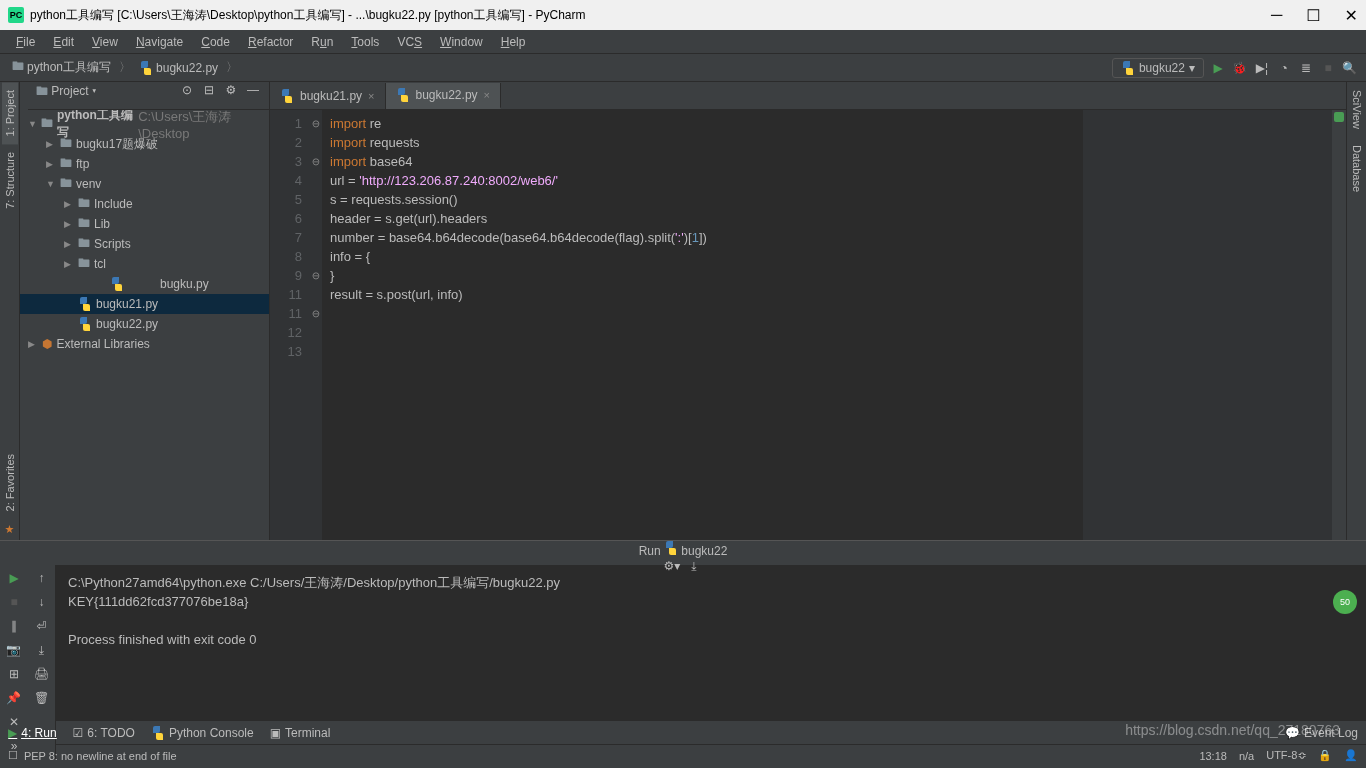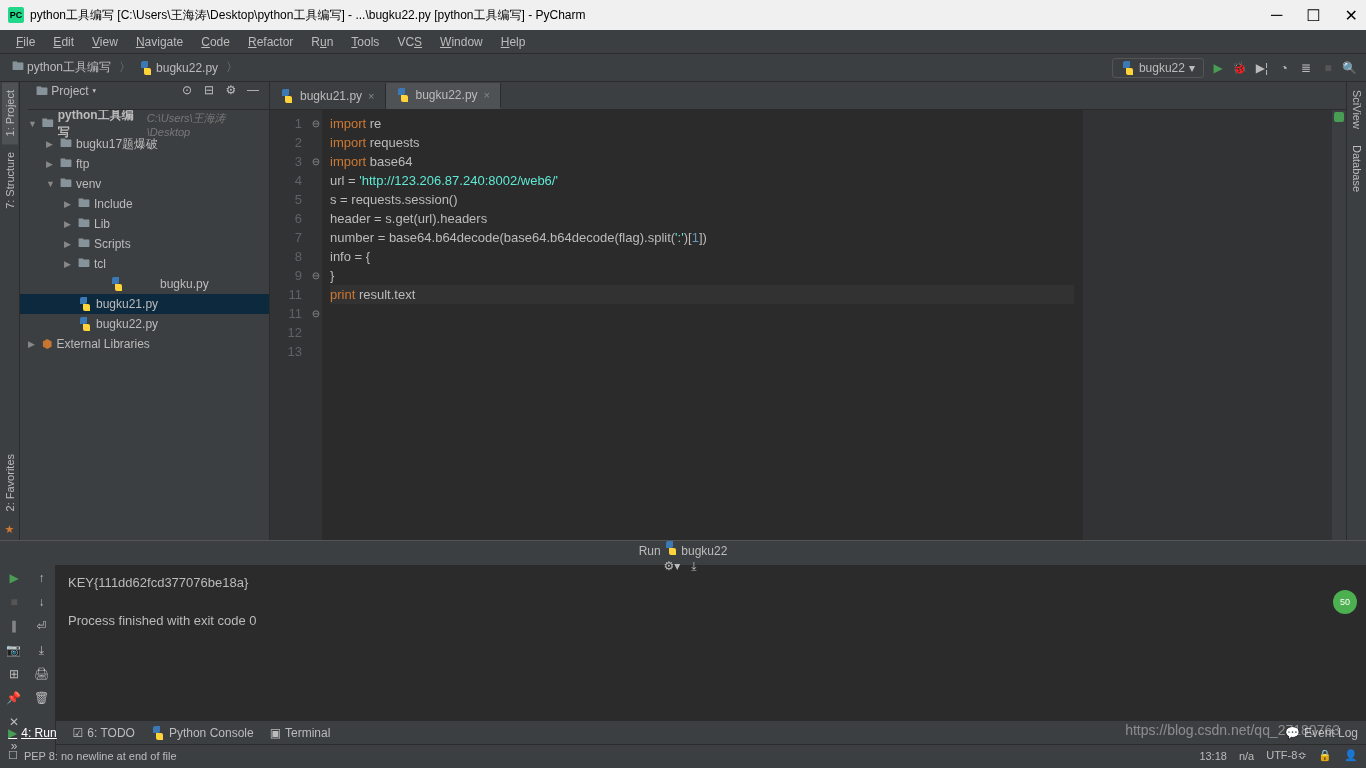--- a/index.html
+++ b/index.html
@@ -23,36 +23,36 @@
 .vert-tab { writing-mode: vertical-rl; transform: rotate(180deg); font-size: 11px; padding: 8px 2px; color: #bbb; cursor: pointer; }
 .vert-tab.active { background: #4e5254; }
 .right-gutter { width: 20px; background: #3c3f41; border-left: 1px solid #2b2b2b; display: flex; flex-direction: column; align-items: center; }
 .project-panel { width: 250px; background: #3c3f41; border-right: 1px solid #2b2b2b; display: flex; flex-direction: column; }
 .panel-header { height: 28px; display: flex; align-items: flex-start; justify-content: space-between; padding: 0 8px; border-bottom: 1px solid #2b2b2b; margin-left: 8px; }
 .panel-tools { display: flex; gap: 6px; }
 .tree { flex: 1; overflow: auto; padding: 4px 0; font-size: 12px; }
 .tree-item { display: flex; align-items: center; gap: 4px; padding: 2px 4px 2px 8px; cursor: pointer; height: 20px; }
 .tree-item.selected { background: #0d293e; }
 .tree-item .arrow { width: 10px; color: #888; font-size: 9px; }
-.tree-path { color: #787878; font-size: 11px; font-style: italic; }
+.tree-path { color: #787878; font-size: 13px; }
 .editor-area { flex: 1; display: flex; flex-direction: column; background: #2b2b2b; }
 .tabs { height: 28px; background: #3c3f41; display: flex; align-items: flex-end; border-bottom: 1px solid #2b2b2b; }
 .tab { height: 26px; padding: 0 10px; display: flex; align-items: center; gap: 6px; background: #3c3f41; border-right: 1px solid #2b2b2b; cursor: pointer; }
 .tab.active { background: #4e5254; border-bottom: 2px solid #4e5254; }
 .tab .close { color: #888; font-size: 11px; }
 .code { flex: 1; display: flex; background: #2b2b2b; font-family: "Consolas", "Courier New", monospace; font-size: 13px; line-height: 19px; position: relative; }
 .gutter { width: 40px; background: #313335; color: #606366; text-align: right; padding: 4px 8px 4px 0; }
 .gutter div { height: 19px; }
 .fold-gutter { width: 12px; background: #313335; padding-top: 4px; }
 .fold-gutter div { height: 19px; text-align: center; color: #888; font-size: 10px; }
 .code-lines { padding: 4px 8px; flex: 1; }
 .code-lines .line { height: 19px; white-space: pre; }
 .code-lines .line.current { background: #323232; }
 .kw { color: #cc7832; }
-.str { color: #5eead4; }
+.str { color: #f0abfc; }
 .num { color: #6897bb; }
 .scroll-margin { width: 14px; background: #3c3f41; position: relative; }
 .scroll-margin .ok-mark { position: absolute; top: 2px; left: 2px; width: 10px; height: 10px; background: #499c54; border-radius: 2px;}
 .right-marker-area { width: 250px; background: #313335; border-left: 1px solid #2b2b2b;}
 .run-panel { height: 180px; background: #2b2b2b; border-top: 1px solid #555; display: flex; flex-direction: column; }
 .run-header { height: 24px; background: #3c3f41; display: flex; align-items: center; justify-content: space-between; padding: 0 8px; flex-direction: column; }
 .run-body { flex: 1; display: flex; }
 .run-left-tb { width: 28px; background: #3c3f41; display: flex; flex-direction: column; align-items: center; gap: 10px; padding: 6px 0; }
 .run-left-tb2 { width: 28px; background: #3c3f41; display: flex; flex-direction: column; align-items: center; gap: 10px; padding: 6px 0; border-right: 1px solid #2b2b2b; }
 .console { flex: 1; padding: 8px 12px; font-family: "Consolas","Courier New",monospace; font-size: 13px; color: #bbb; line-height: 19px; }
@@ -265,21 +265,21 @@
       <div class="code-lines" id="code-lines">
           <div class="line"><span class="kw">import</span> re</div>
           <div class="line"><span class="kw">import</span> requests</div>
           <div class="line"><span class="kw">import</span> base64</div>
           <div class="line">url = <span class="str">'http://123.206.87.240:8002/web6/'</span></div>
           <div class="line">s = requests.session()</div>
           <div class="line">header = s.get(url).headers</div>
           <div class="line">number = base64.b64decode(base64.b64decode(flag).split(<span class="str">':'</span>)[<span class="num">1</span>])</div>
           <div class="line">info = {</div>
           <div class="line">}</div>
-          <div class="line current"><span class="kw">print</span> result.text</div>
+          <div class="line">result = s.post(url, info)</div>
         </div>
       <div class="right-marker-area"></div>
       <div class="scroll-margin">
         <div class="ok-mark"></div>
       </div>
     </div>
   </div>
 
   <div class="right-gutter">
     <div class="vert-tab" style="writing-mode:vertical-rl;transform:none">SciView</div>
@@ -308,20 +308,21 @@
     </div>
     <div class="run-left-tb2">
       <span>↑</span>
       <span>↓</span>
       <span>⏎</span>
       <span>⤓</span>
       <span>🖨</span>
       <span>🗑</span>
     </div>
     <div class="console" id="console">
+        <div>C:\Python27amd64\python.exe C:/Users/王海涛/Desktop/python工具编写/bugku22.py</div>
         <div>KEY{111dd62fcd377076be18a}</div>
         <div>&nbsp;</div>
         <div>Process finished with exit code 0</div>
       </div>
   </div>
 </div>
 
 <div class="bottom-tabs">
   <div class="left">
     <span class="bottom-tab active">

